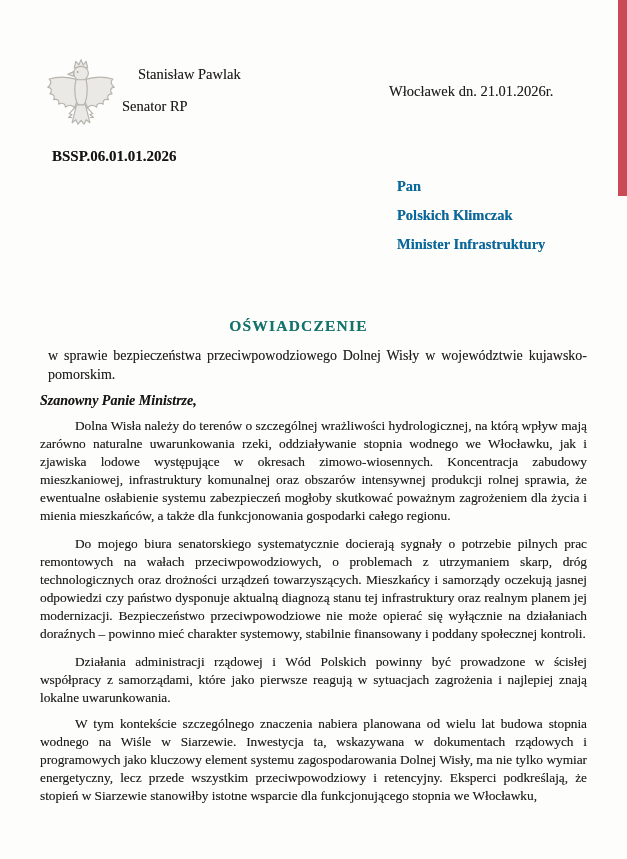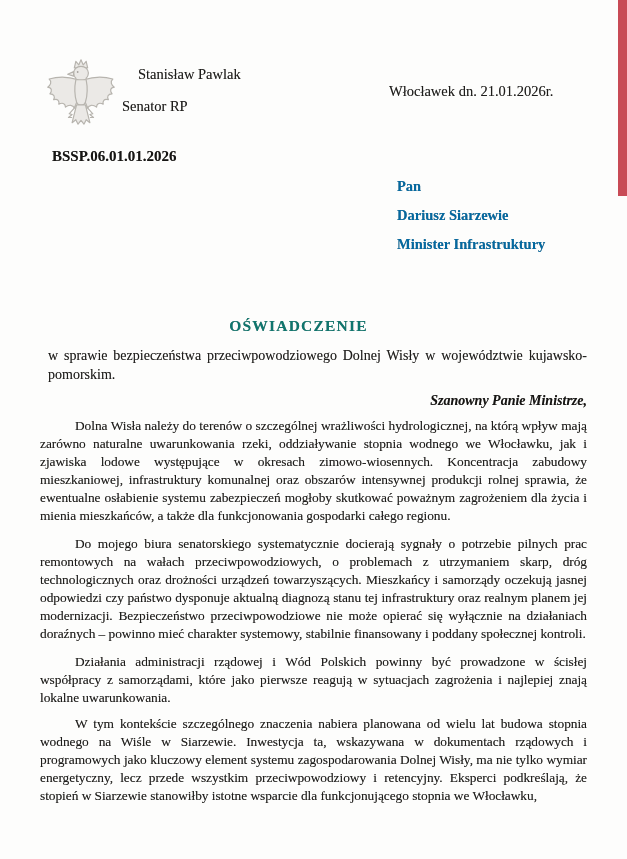--- a/index.html
+++ b/index.html
@@ -36,21 +36,21 @@
     font-size:15.5px;font-weight:bold;letter-spacing:1.2px;
     line-height:18px;color:#0f766e;
   }
   .subject{
     margin:11px 0 0 8px;
     font-size:14px;line-height:19px;text-align:justify;
   }
   .salutation{
     margin:7px 0 0 0;
     font-size:14px;line-height:19px;
-    font-weight:bold;font-style:italic;color:#161513;text-align:right;
+    font-weight:bold;font-style:italic;color:#161513;
   }
   .para{
     margin:0;font-size:13.4px;line-height:18px;
     text-align:justify;text-indent:35px;
     letter-spacing:-0.05px;
   }
   .para-1{margin-top:7px;}
   .para-2{margin-top:10px;}
   .para-3{margin-top:10px;}
   .para-4{margin-top:8px;}
@@ -79,21 +79,21 @@
 
   <div class="sender-name">Stanisław Pawlak</div>
   <div class="sender-title">Senator RP</div>
 
   <div class="dateline">Włocławek dn. 21.01.2026r.</div>
 
   <div class="reference">BSSP.06.01.01.2026</div>
 
   <div class="recipient">
     <div>Pan</div>
-    <div>Dariusz Siarzewie</div>
+    <div>Polskich Klimczak</div>
     <div>Minister Infrastruktury</div>
   </div>
 
   <div class="letter">
     <h1 class="letter-title">OŚWIADCZENIE</h1>
     <p class="subject">w sprawie bezpieczeństwa przeciwpowodziowego Dolnej Wisły w województwie kujawsko-pomorskim.</p>
     <p class="salutation">Szanowny Panie Ministrze,</p>
     <p class="para para-1">Dolna Wisła należy do terenów o szczególnej wrażliwości hydrologicznej, na którą wpływ mają zarówno naturalne uwarunkowania rzeki, oddziaływanie stopnia wodnego we Włocławku, jak i zjawiska lodowe występujące w okresach zimowo-wiosennych. Koncentracja zabudowy mieszkaniowej, infrastruktury komunalnej oraz obszarów intensywnej produkcji rolnej sprawia, że ewentualne osłabienie systemu zabezpieczeń mogłoby skutkować poważnym zagrożeniem dla życia i mienia mieszkańców, a także dla funkcjonowania gospodarki całego regionu.</p>
     <p class="para para-2">Do mojego biura senatorskiego systematycznie docierają sygnały o potrzebie pilnych prac remontowych na wałach przeciwpowodziowych, o problemach z utrzymaniem skarp, dróg technologicznych oraz drożności urządzeń towarzyszących. Mieszkańcy i samorządy oczekują jasnej odpowiedzi czy państwo dysponuje aktualną diagnozą stanu tej infrastruktury oraz realnym planem jej modernizacji. Bezpieczeństwo przeciwpowodziowe nie może opierać się wyłącznie na działaniach doraźnych – powinno mieć charakter systemowy, stabilnie finansowany i poddany społecznej kontroli.</p>
     <p class="para para-3">Działania administracji rządowej i Wód Polskich powinny być prowadzone w ścisłej współpracy z samorządami, które jako pierwsze reagują w sytuacjach zagrożenia i najlepiej znają lokalne uwarunkowania.</p>

